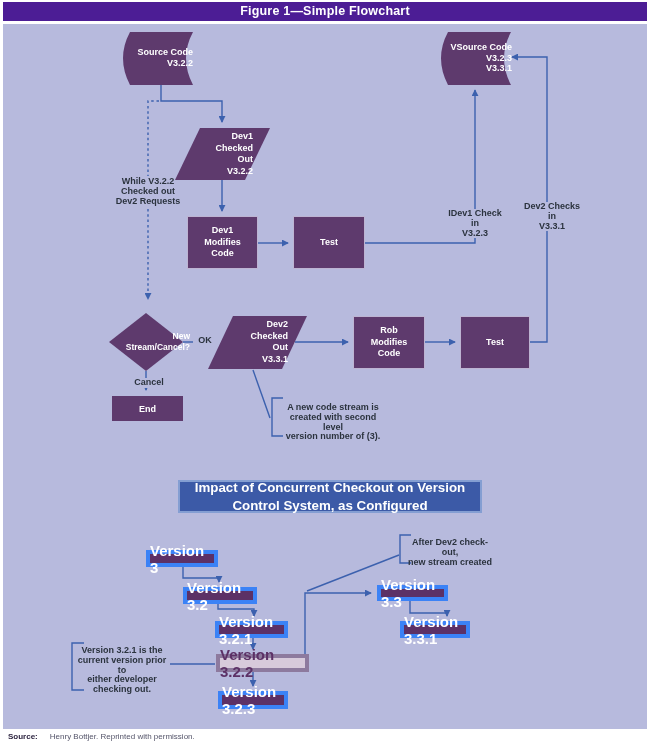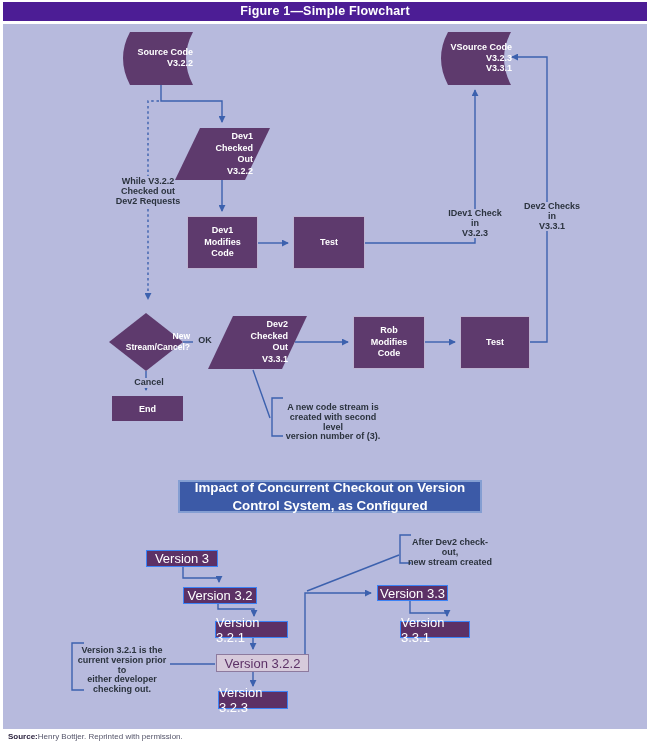--- a/index.html
+++ b/index.html
@@ -12,28 +12,28 @@
   .shape-label{position:absolute;color:#ffffff;font-weight:bold;font-size:9px;line-height:11.5px;
     text-align:right;white-space:pre-line;}
   .procbox{position:absolute;background:#5e3a6d;border:1px solid #bdb4d2;color:#fff;font-weight:bold;
     font-size:9px;line-height:11.5px;display:flex;align-items:center;justify-content:center;
     text-align:center;white-space:pre-line;box-sizing:border-box;}
   .endbox{position:absolute;background:#5e3a6d;border-radius:0;color:#fff;font-weight:bold;
     font-size:9px;display:flex;align-items:center;justify-content:center;}
   .ann{position:absolute;color:#2b333e;font-weight:bold;font-size:9px;line-height:9.8px;
     text-align:center;white-space:pre-line;}
   .masked{background:#b7badd;padding:0 1px;}
-  .vbox{position:absolute;background:#5c3166;border:1px solid #3b82f6;color:#fff;font-weight:normal;
-    font-size:13px;display:flex;align-items:center;justify-content:center;box-sizing:border-box;}
+  .vbox{position:absolute;background:#5c3166;border:4px solid #3b82f6;color:#fff;font-weight:bold;
+    font-size:15px;display:flex;align-items:center;justify-content:center;box-sizing:border-box;}
   .vbox.current{background:#d7cadb;border-color:#8d7a9e;color:#5c3166;}
   #impact-heading{left:178px;top:480px;width:304px;height:33px;background:#3c5aa7;
     border:2px solid #849ed2;box-sizing:border-box;color:#fff;font-weight:bold;font-size:13.3px;
     line-height:18px;text-align:center;white-space:pre-line;display:flex;align-items:center;justify-content:center;}
   #source-line{left:8px;top:732px;font-size:8px;color:#55556a;}
-  #source-line b{color:#2d2440;margin-right:0;}
+  #source-line b{color:#2d2440;margin-right:12px;}
 </style>
 </head>
 <body>
 
 <div id="titlebar" class="abs">Figure 1—Simple Flowchart</div>
 <div id="panel" class="abs"></div>
 
 <svg class="canvas" viewBox="0 0 650 746">
   <defs>
     <marker id="arr" viewBox="0 0 8 8" refX="7" refY="4" markerWidth="7" markerHeight="7" orient="auto-start-reverse" markerUnits="userSpaceOnUse">

